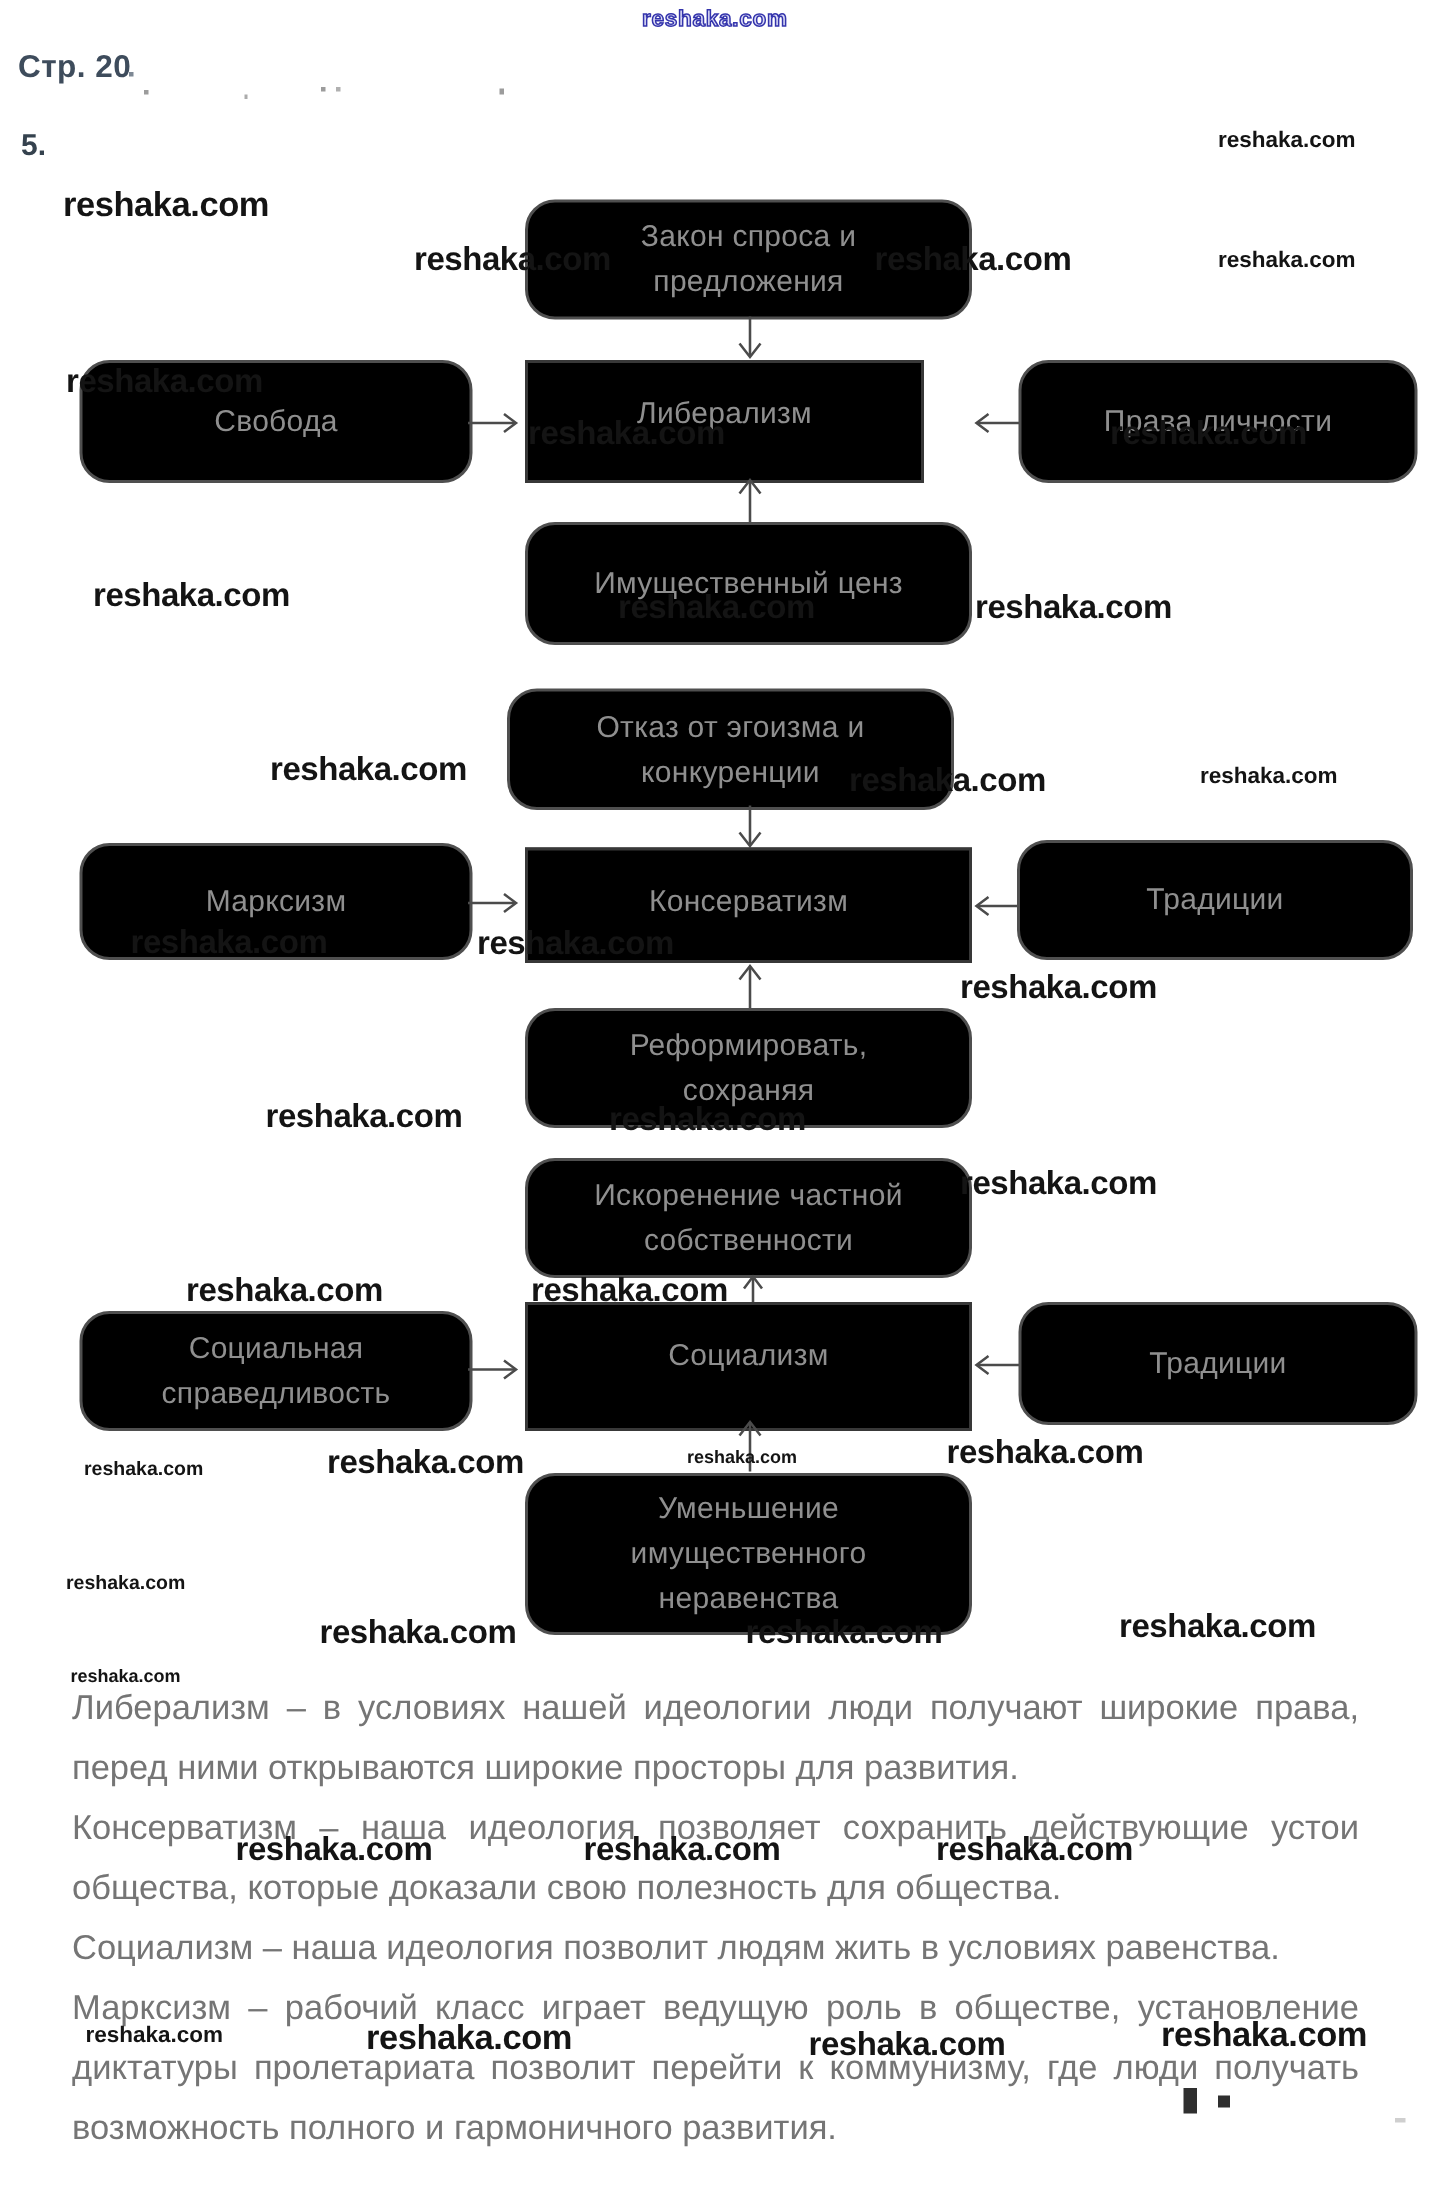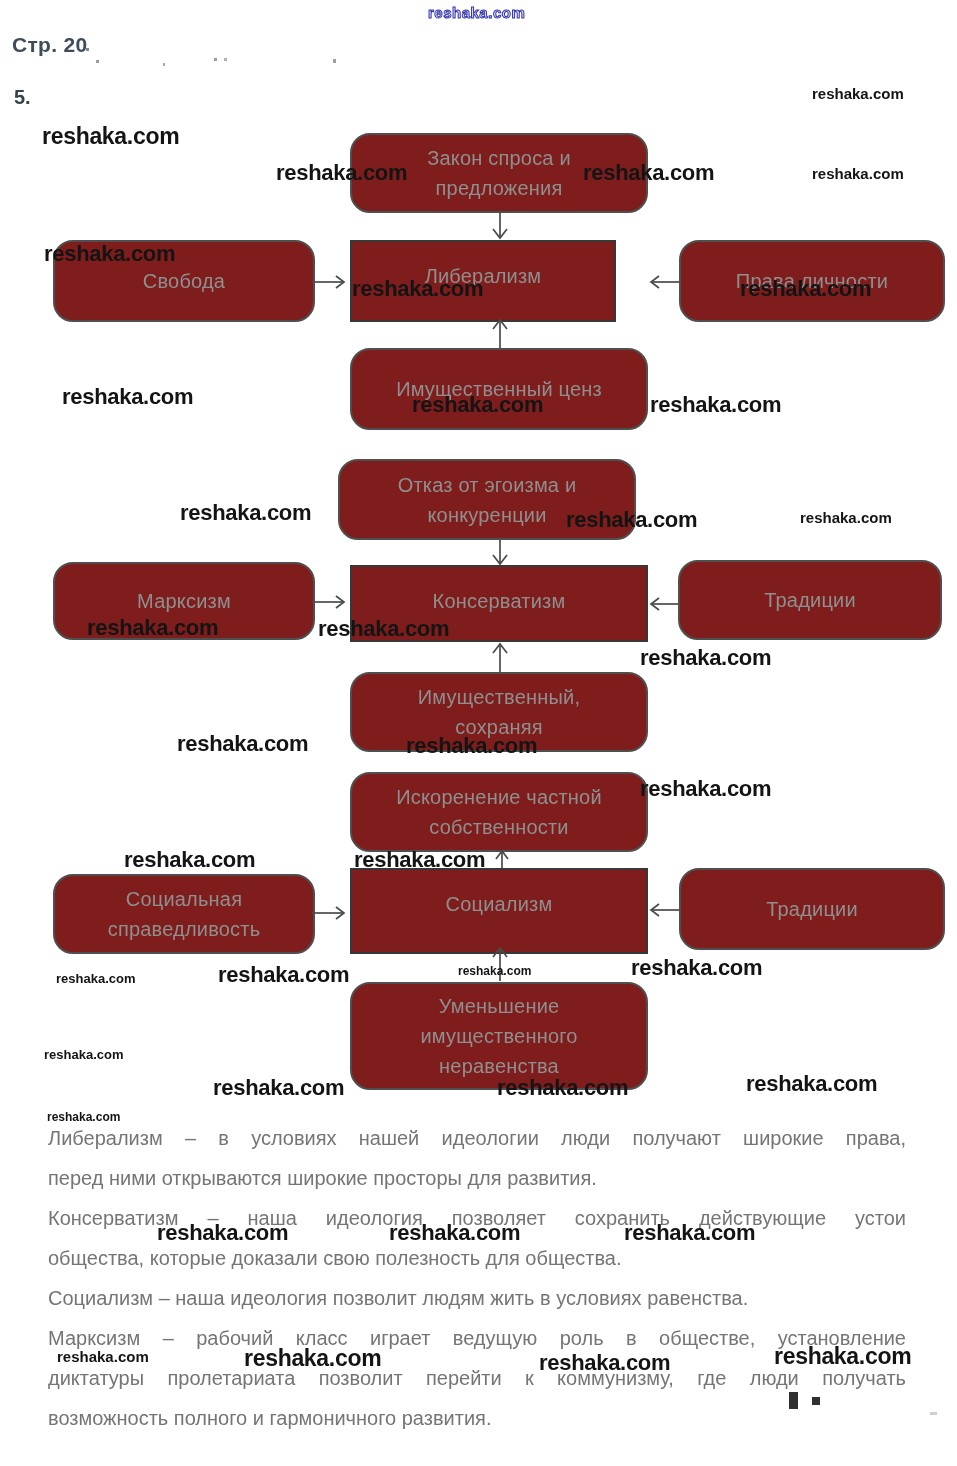--- a/index.html
+++ b/index.html
@@ -9,21 +9,21 @@
   }
   .hdr-title {
     position:absolute; left:12px; top:33px;
     font-size:21px; font-weight:bold; color:#3e4c5c; letter-spacing:0.3px;
   }
   .hdr-num {
     position:absolute; left:14px; top:86px;
     font-size:20px; font-weight:bold; color:#35424e;
   }
   .dbox {
-    position:absolute; box-sizing:border-box; background:#7f1d1d;
+    position:absolute; box-sizing:border-box; background:#000000;
     border:2px solid #4f4f4f; border-radius:20px;
     display:flex; align-items:center; justify-content:center; text-align:center;
   }
   .dbox.center {
     border-radius:0; border:2.5px solid #383838;
     align-items:flex-start; padding-top:19px;
   }
   .dlabel {
     font-size:20px; line-height:30px; color:#8f8f8f;
     white-space:pre-line; letter-spacing:0.2px;
@@ -35,21 +35,21 @@
     white-space:nowrap; letter-spacing:-0.3px; z-index:5;
   }
   .wm-sm { font-weight:600; letter-spacing:0; }
   .wm-outline {
     color:#dcdcf6; -webkit-text-stroke:1px #3434ac;
     font-weight:bold; letter-spacing:0.5px;
   }
   .paras { position:absolute; left:48px; top:1118px; width:858px; z-index:2; }
   .para { margin:0; }
   .pline {
-    font-size:20px; height:40px; line-height:40px; color:#757575;
+    font-size:23px; height:40px; line-height:40px; color:#757575;
     text-align:justify; text-align-last:justify; overflow:hidden;
   }
   .pline.last { text-align-last:auto; }
   .speck { position:absolute; z-index:4; }
 </style>
 </head>
 <body>
 
 <div class="page">
 
@@ -147,21 +147,21 @@
     </div>
     <div class="arr" style="left:490px;top:641px">
       <svg width="20" height="32">
           <g stroke="#4b4b4b" stroke-width="1.7" fill="none">
             <line x1="10" y1="4" x2="10" y2="31"></line>
             <polyline points="3,12 10,3 17,12"></polyline>
           </g>
         </svg>
     </div>
     <div class="dbox" style="left:350px;top:672px;width:298px;height:80px">
-      <span class="dlabel">Имущественный,
+      <span class="dlabel">Реформировать,
 сохраняя</span>
     </div>
   </div>
 
   <div>
     <div class="dbox" style="left:350px;top:772px;width:298px;height:80px">
       <span class="dlabel">Искоренение частной
 собственности</span>
     </div>
     <div class="arr" style="left:492px;top:849px">

